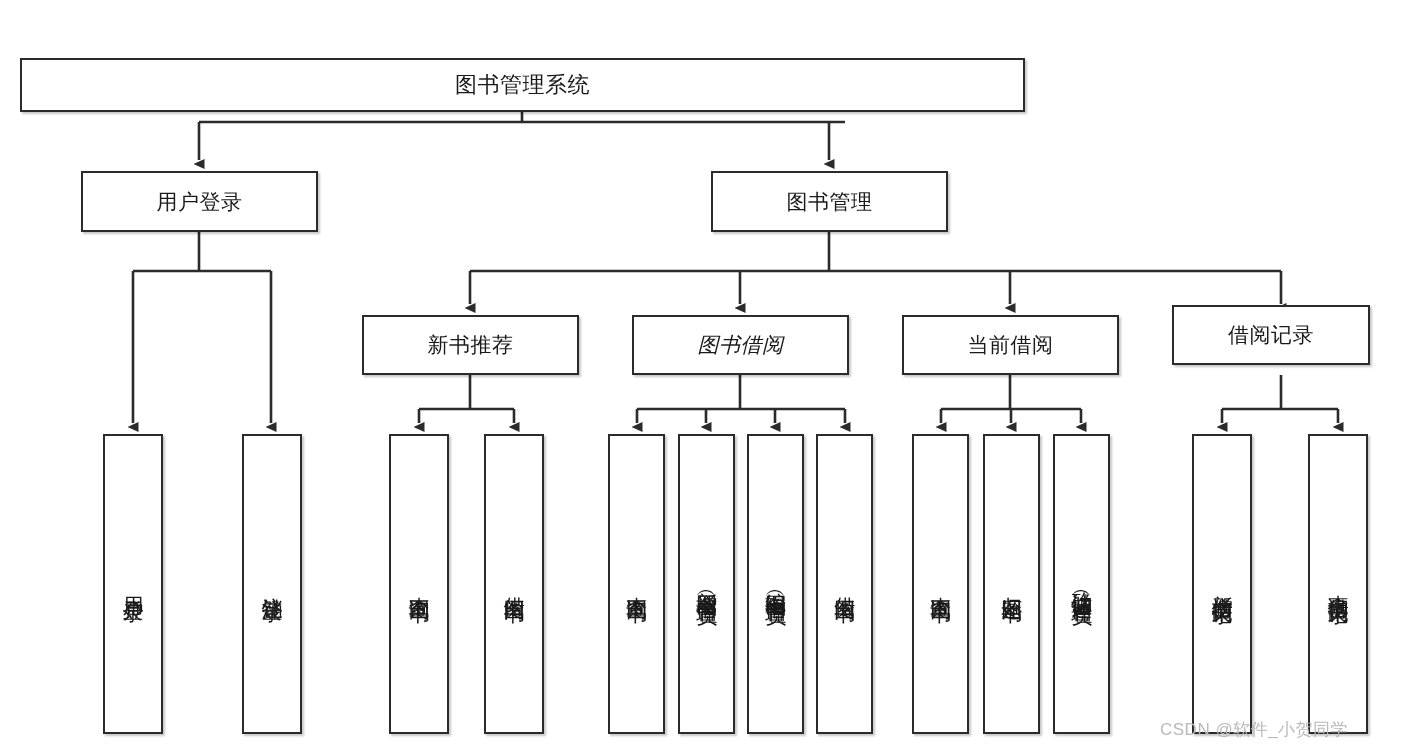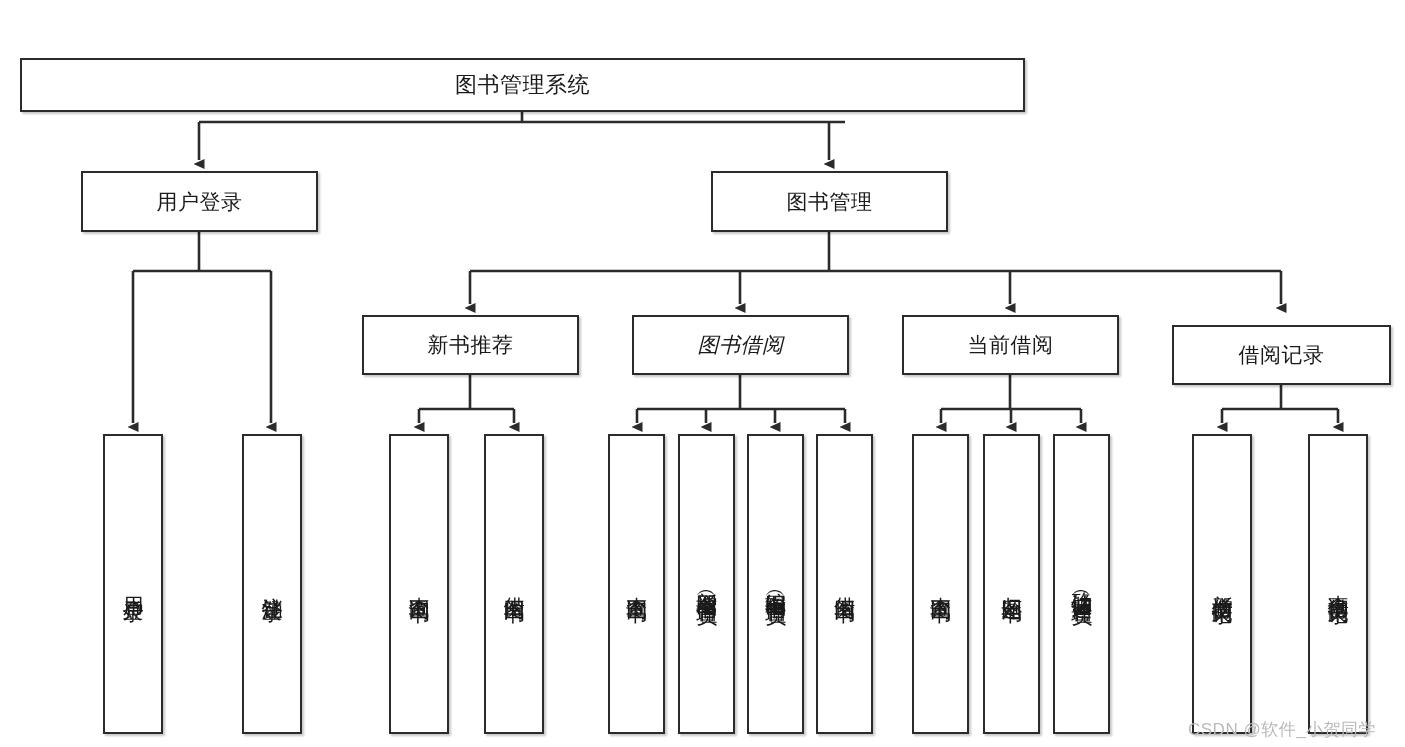--- a/index.html
+++ b/index.html
@@ -132,21 +132,21 @@
 
   <div class="node" style="left:711px; top:171px; width:237px; height:61px;">
     <span class="label">图书管理</span>
   </div>
   <div class="node" style="left:632px; top:315px; width:217px; height:60px;font-style:italic;">
     <span class="label">图书借阅</span>
   </div>
   <div class="node" style="left:902px; top:315px; width:217px; height:60px;">
     <span class="label">当前借阅</span>
   </div>
-  <div class="node" style="left:1172px; top:325px; width:219px; height:60px;text-align:center;">
+  <div class="node" style="left:1172px; top:305px; width:198px; height:60px;text-align:center;">
     <span class="label">借阅记录</span>
   </div>
 
   <div class="node leaf" style="left:103px; top:434px; width:60px; height:300px;">
     <span class="label">用户登录</span>
   </div>
   <div class="node leaf" style="left:242px; top:434px; width:60px; height:300px;">
     <span class="label">注销登录</span>
   </div>
   <div class="node leaf" style="left:389px; top:434px; width:60px; height:300px;">
@@ -176,15 +176,15 @@
   <div class="node leaf" style="left:1053px; top:434px; width:57px; height:300px;">
     <span class="label">确认归还（管理员）</span>
   </div>
   <div class="node leaf" style="left:1192px; top:434px; width:60px; height:300px;">
     <span class="label">新增借阅记录</span>
   </div>
   <div class="node leaf" style="left:1308px; top:434px; width:60px; height:300px;">
     <span class="label">查询借阅记录</span>
   </div>
 
-  <div class="watermark" style="left:1188px; top:718px;">CSDN @软件_小贺同学</div>
+  <div class="watermark" style="left:1160px; top:718px;">CSDN @软件_小贺同学</div>
 
 </div>
 
 </body></html>

